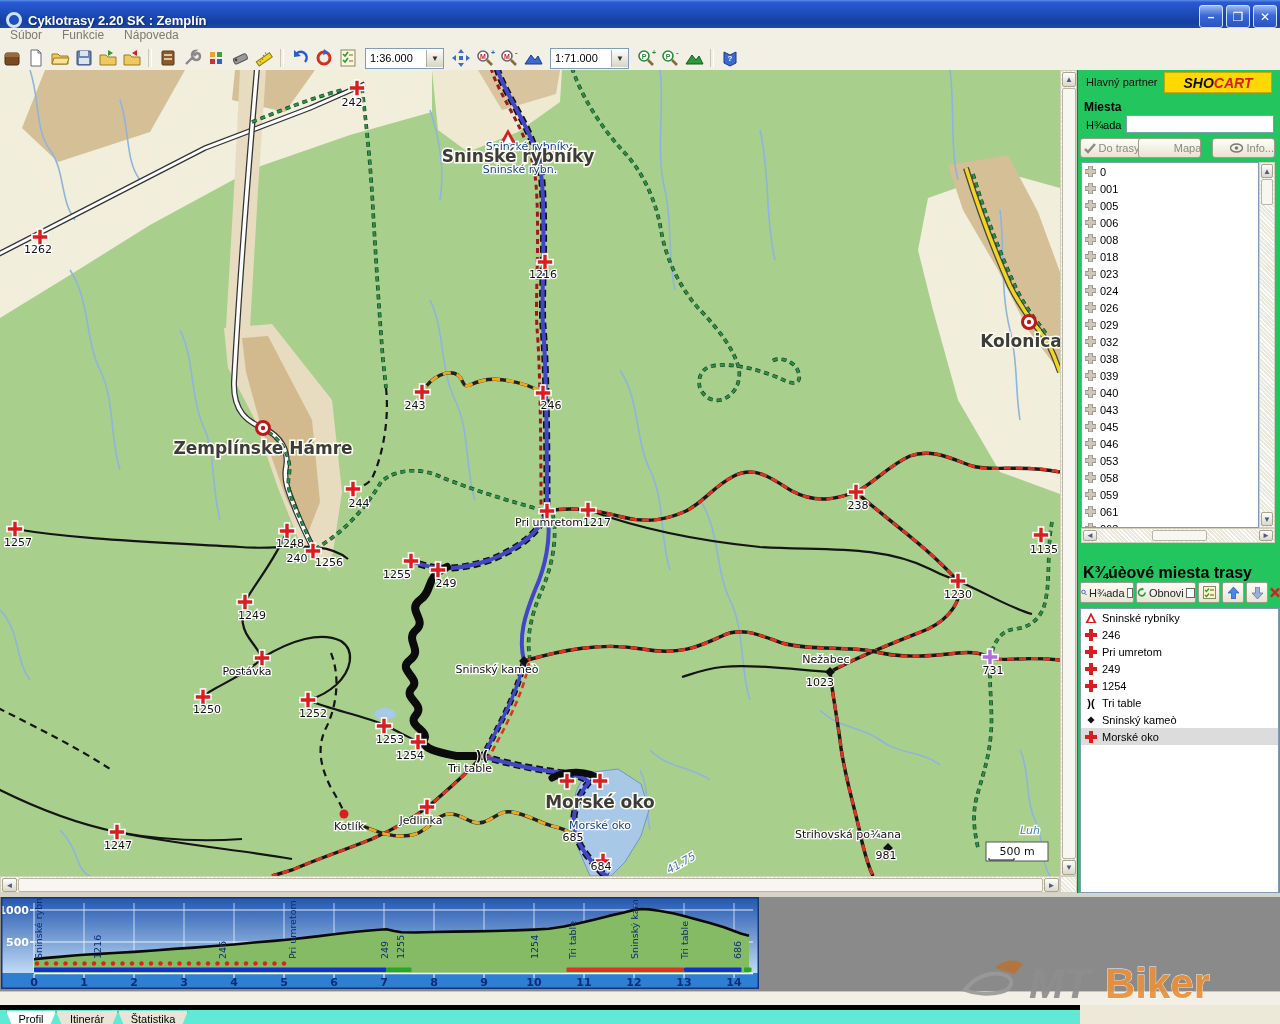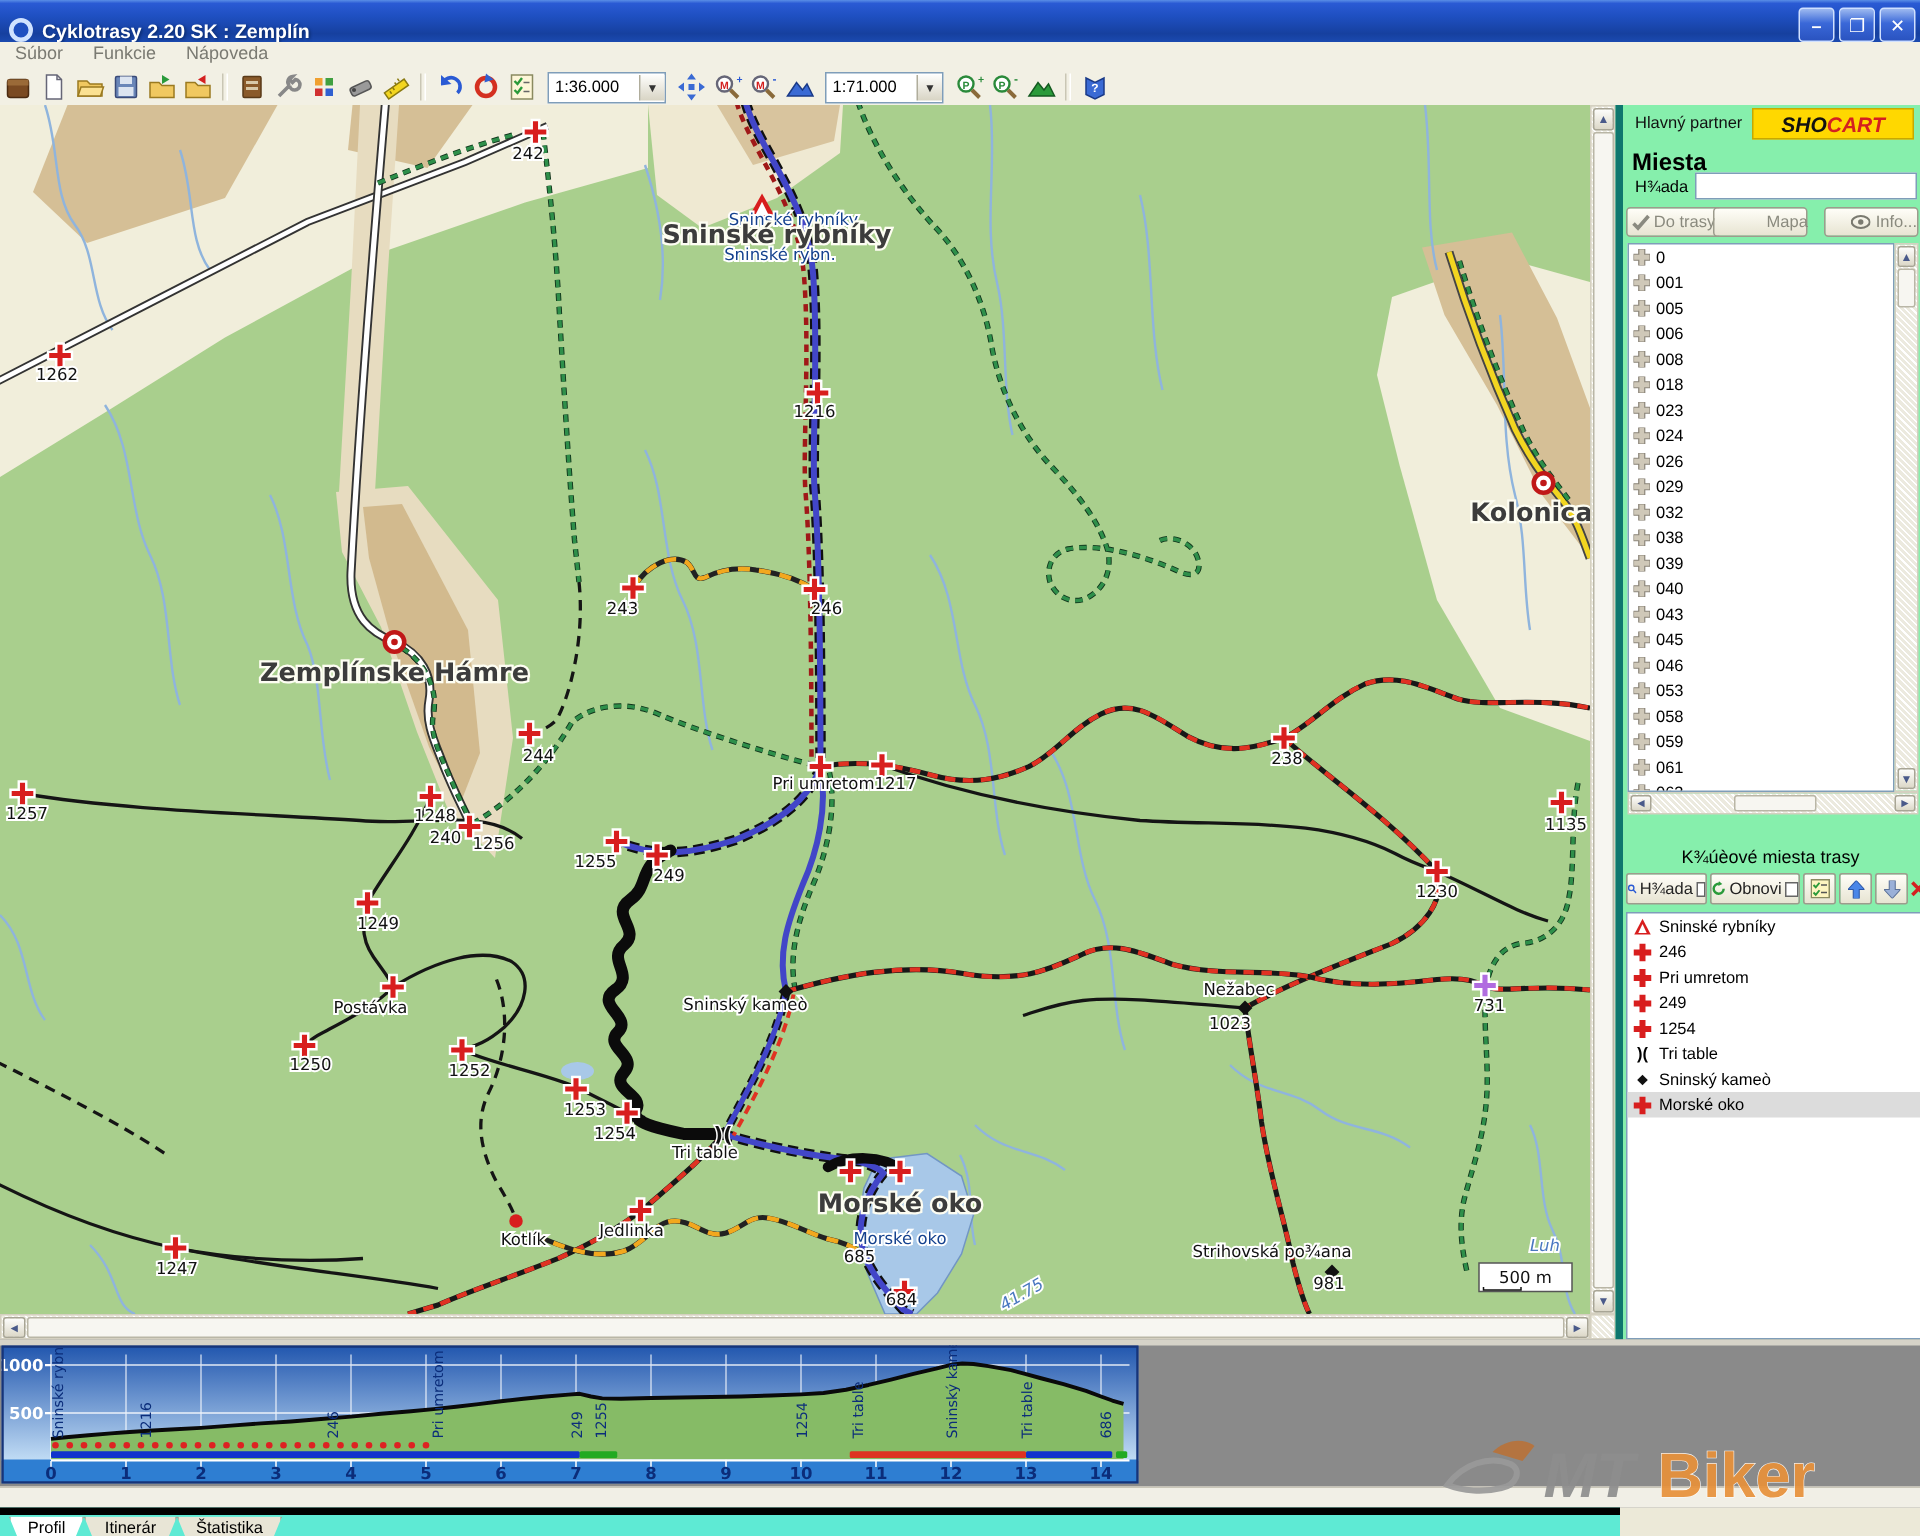--- a/index.html
+++ b/index.html
@@ -29,37 +29,37 @@
   .combo .val{width:56px;font-size:11px;padding-left:4px;color:#000;}
   .combo .drop{width:16px;height:17px;background:linear-gradient(#fdfdfb,#d8d4c4);border-left:1px solid #b0ad9c;
     display:flex;align-items:center;justify-content:center;font-size:8px;color:#333;}
   
   #map-wrap{left:0;top:70px;width:1060px;height:806px;overflow:hidden;background:#a9cf8d;}
   
   .sb{background:repeating-linear-gradient(45deg,#ffffff 0 1px,#eceadf 1px 3px);border:1px solid #d4d0c0;box-sizing:border-box;}
   .sb-btn{background:linear-gradient(#fdfdfb,#dcd8c8);border:1px solid #a8a595;border-radius:2px;
     color:#4a5a8a;font-size:8px;display:flex;align-items:center;justify-content:center;box-sizing:border-box;}
   
-  #sidebar{left:1077px;top:70px;width:203px;height:823px;background:#86efac;border-left:5px solid #0f766e;box-sizing:border-box;font-size:11px;}
+  #sidebar{left:1077px;top:70px;width:203px;height:823px;background:#22c55e;border-left:1px solid #0f766e;box-sizing:border-box;font-size:11px;}
   #partner-label{left:8px;top:6px;font-size:11px;color:#111;}
   #shocart{left:86px;top:2px;width:108px;height:21px;background:#ffd800;display:flex;align-items:center;justify-content:center;
     font-weight:bold;font-style:italic;font-size:14px;letter-spacing:0px;border:1px solid #c8a800;box-sizing:border-box;}
   #shocart .sh{color:#111;} #shocart .glb{color:#111;} #shocart .cart{color:#d42020;}
-  #miesta-title{left:6px;top:30px;font-weight:bold;font-size:16px;color:#000;}
+  #miesta-title{left:6px;top:30px;font-weight:bold;font-size:12px;color:#000;}
   #search-label{left:8px;top:49px;color:#000;}
   #search-input{left:48px;top:45px;width:148px;height:18px;border:1px solid #7f9db9;background:#fff;box-sizing:border-box;font-size:11px;padding:1px 3px;}
   .side-btn{top:68px;height:20px;background:linear-gradient(#fffef8,#e7e4d2);border:1px solid #9d9c8d;border-radius:3px;
     color:#8a8a7e;font-size:11px;display:flex;align-items:center;justify-content:center;gap:3px;box-sizing:border-box;}
   .listbox{background:#fff;border:1px solid #7f9db9;box-sizing:border-box;overflow:hidden;}
   #places-list{left:3px;top:92px;width:178px;height:366px;}
   .place-row{height:17px;display:flex;align-items:center;gap:4px;padding-left:3px;font-size:11px;color:#000;}
   .cross-ico{width:11px;height:11px;flex:none;}
   #places-vscroll{left:181px;top:92px;width:16px;height:366px;}
   #places-hscroll{left:3px;top:458px;width:194px;height:15px;}
-  #key-title{left:5px;top:494px;font-weight:normal;font-size:12px;color:#000;margin-left:34px;}
+  #key-title{left:5px;top:494px;font-weight:bold;font-size:16px;color:#000;}
   .ktool{top:512px;height:21px;background:linear-gradient(#fffef8,#e7e4d2);border:1px solid #9d9c8d;border-radius:2px;
     font-size:11px;color:#222;display:flex;align-items:center;justify-content:center;gap:2px;box-sizing:border-box;}
   #key-list{left:2px;top:538px;width:199px;height:285px;}
   .key-row{height:17px;display:flex;align-items:center;gap:5px;padding-left:4px;font-size:11px;color:#000;}
   .key-row.sel{background:#dcdcdc;}
   .kico{width:12px;height:12px;flex:none;display:flex;align-items:center;justify-content:center;}
   .chk{width:8px;height:8px;border:1px solid #666;background:#fff;display:inline-block;}
   
   #band{left:0;top:893px;width:1280px;height:112px;background:#8a8a8a;border-top:4px solid #d6d3c8;box-sizing:border-box;}
   #profile-svg{left:1px;top:897px;}

